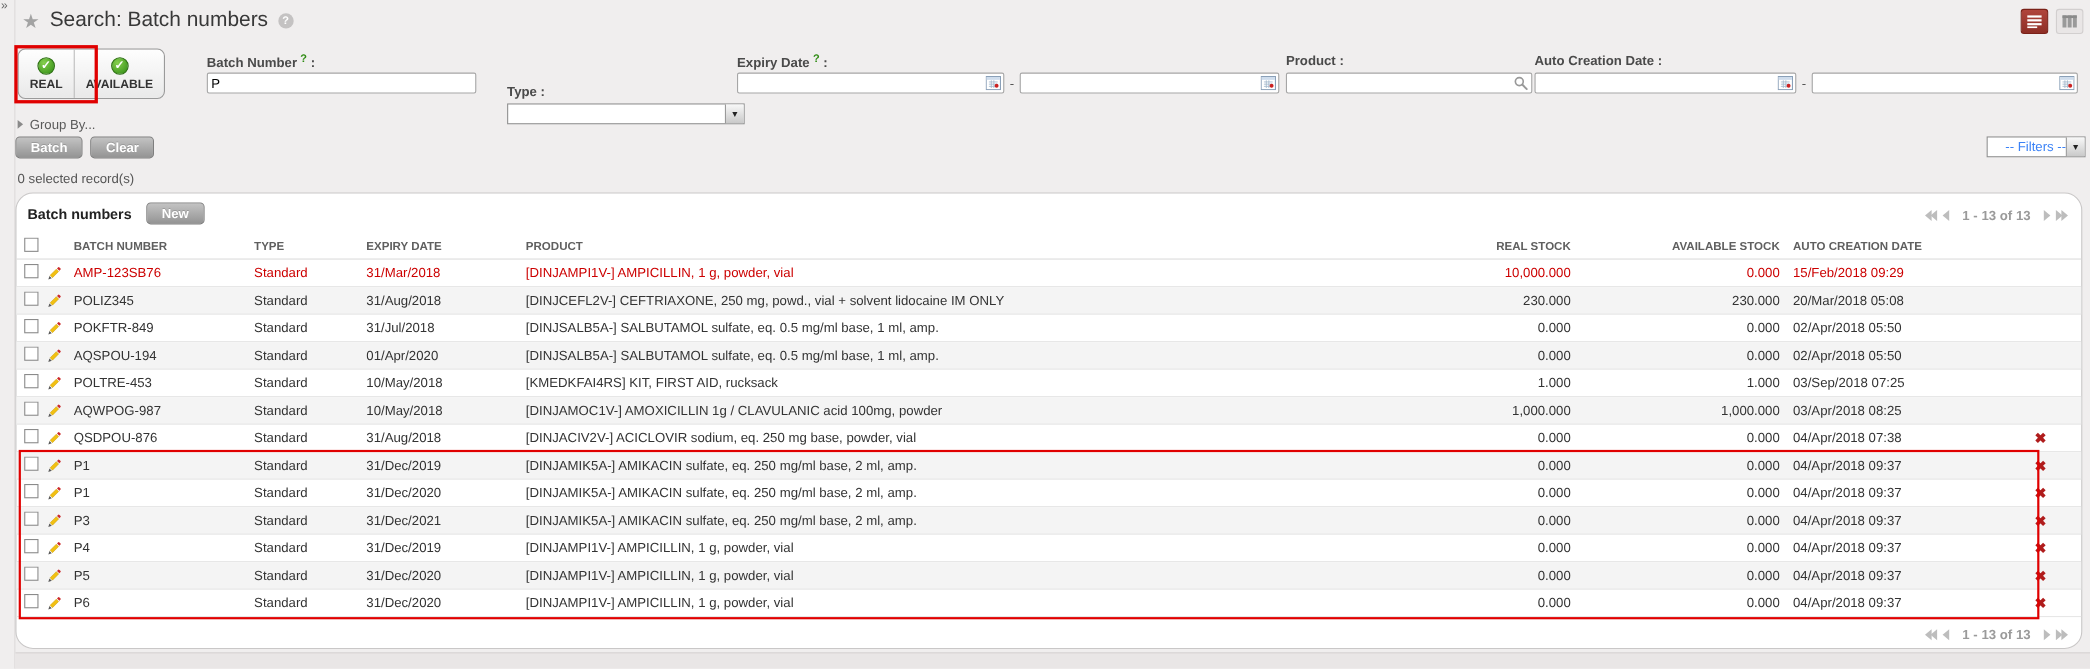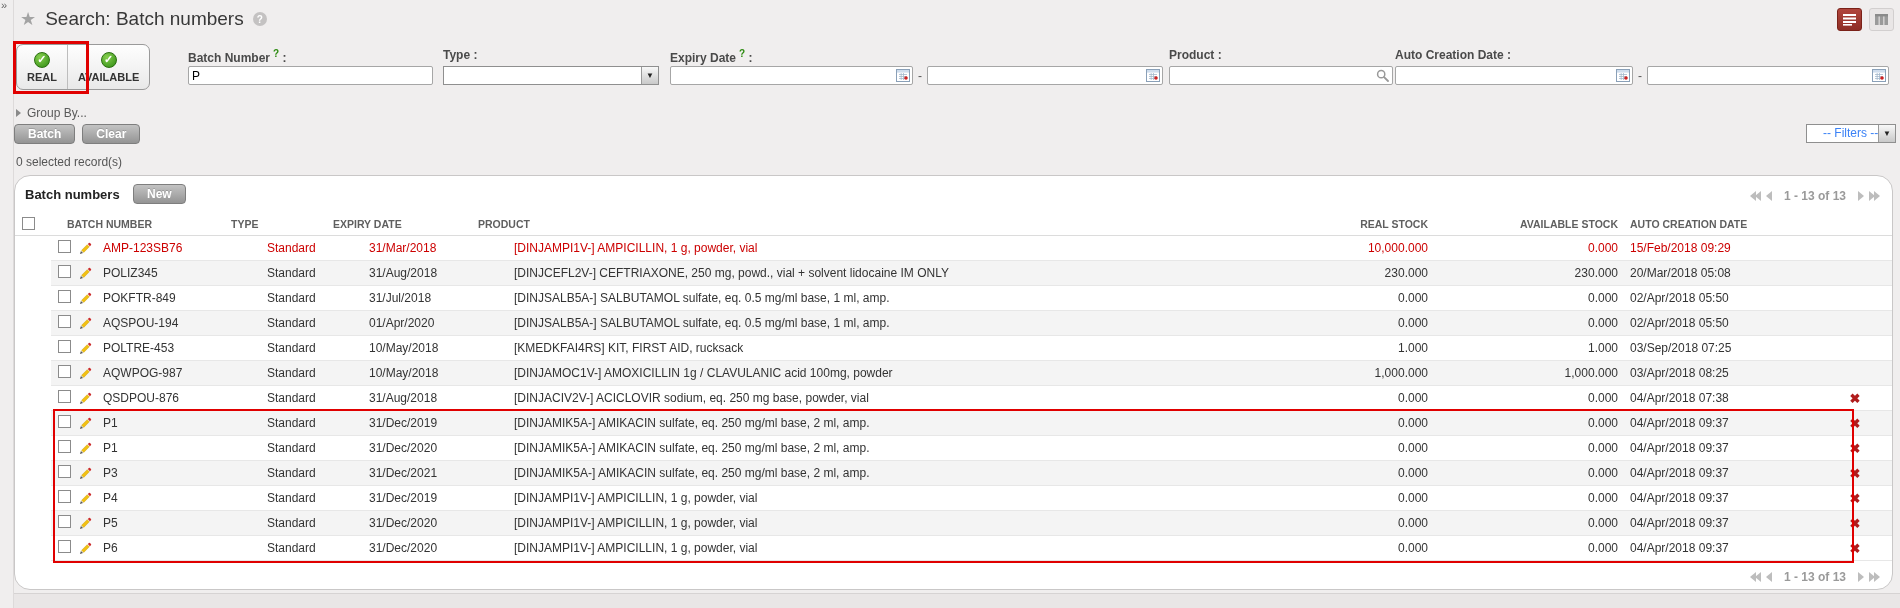--- a/index.html
+++ b/index.html
@@ -77,21 +77,21 @@
   .dbl{display:inline-flex;}
   .dbl .t + .t{margin-left:-1px;}
   .pg-btn{cursor:pointer;display:inline-flex;}
   .pager-top{position:absolute;right:12px;top:13px;}
   .pager-bottom{position:absolute;right:12px;bottom:5px;}
 
   
   .thead{position:absolute;top:37px;left:0;right:0;height:23px;display:flex;align-items:center;
     border-bottom:1px solid #dcdcdc;}
   .thead .c{font-size:10.5px;font-weight:bold;color:#5f5f5f;white-space:nowrap;}
-  .tbody{position:absolute;top:60px;left:0;right:0;margin-left:36px;}
+  .tbody{position:absolute;top:60px;left:0;right:0;}
   .trow{display:flex;align-items:center;height:25px;border-bottom:1px solid #e7e7e7;font-size:12px;color:#333;cursor:pointer;}
   .trow.alt{background:#f4f4f4;}
   .trow.alert, .trow.alert .c{color:var(--alert_text,#cc0000);}
   .c{flex-shrink:0;white-space:nowrap;overflow:hidden;}
   .col-check{width:28px;padding-left:7px;}
   .col-edit{width:24px;}
   .col-batch{width:164px;}
   .col-type{width:102px;}
   .col-expiry{width:145px;}
   .col-product{flex:1;min-width:0;}
@@ -158,21 +158,21 @@
 
   <div class="field" style="left:174px;width:245px;">
     <div class="flabel"><span>Batch Number</span><sup>?</sup><span> :</span></div>
     <div class="frow" style="width:245px;">
       <span class="inputwrap" style="flex:1;">
         <input value="P" style="">
       </span>
     </div>
   </div>
 
-  <div class="field" style="left:429px;width:216px;">
+  <div class="field" style="left:447px;width:216px;margin-top:28px;">
     <div class="flabel"><span>Type</span><span> :</span></div>
     <div class="frow" style="width:216px;">
       <span class="fakeselect" style="flex:1;">
         <span class="selval"></span>
         <span class="dd-btn">▼</span>
       </span>
     </div>
   </div>
 
   <div class="field" style="left:656px;">

